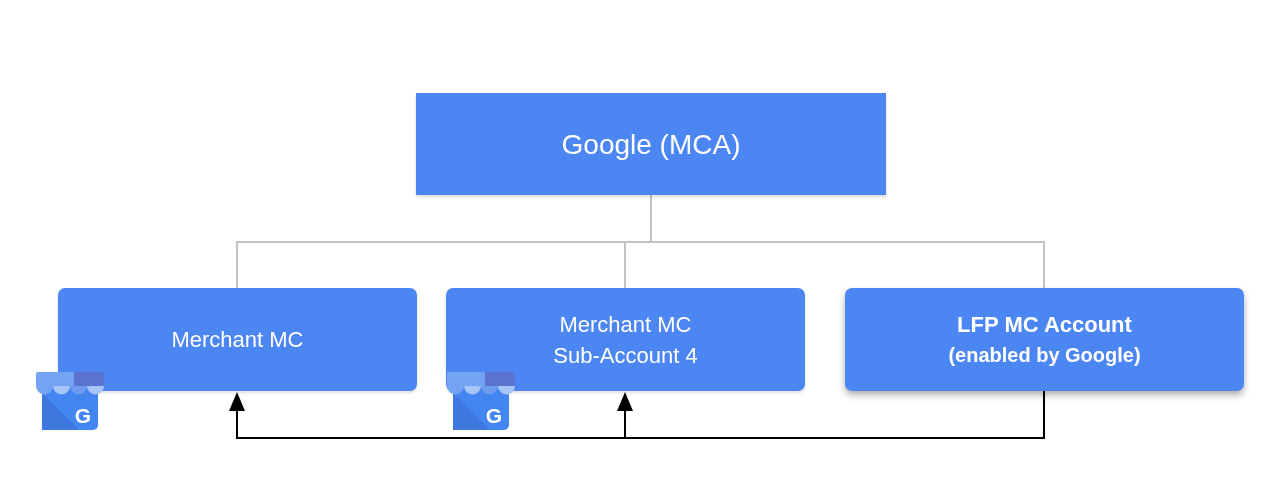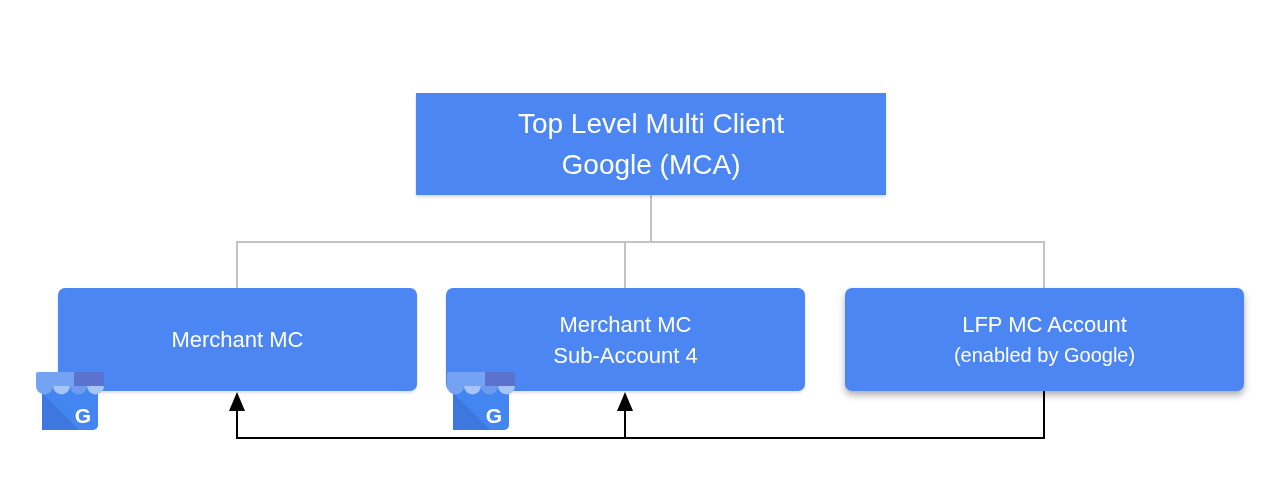--- a/index.html
+++ b/index.html
@@ -27,21 +27,21 @@
     box-shadow: 0 2px 3px rgba(0,0,0,0.15);
   }
   .node-child {
     top: 288px; height: 103px;
     font-size: 22px; line-height: 31px;
     box-shadow: 0 2px 3px rgba(0,0,0,0.12);
     border-radius: 7px;
   }
   .node-sub1 { left: 58px;  width: 359px; }
   .node-sub2 { left: 446px; width: 359px; }
-  .node-lfp  { left: 845px; width: 399px; box-shadow: 0 4px 7px rgba(0,0,0,0.32); }
+  .node-lfp  { left: 845px; width: 399px; box-shadow: 0 4px 7px rgba(0,0,0,0.32); font-weight: bold; }
   .node-lfp .line2 { font-size: 20px; }
   .connector-layer {
     position: absolute;
     left: 0; top: 0;
     pointer-events: none;
   }
   .gmb-icon {
     position: absolute;
     width: 72px;
     height: 66px;
@@ -71,21 +71,20 @@
       <line x1="237" y1="438" x2="237" y2="408"></line>
       <line x1="625" y1="438" x2="625" y2="408"></line>
     </g>
     <g fill="#000000" stroke="none">
       <polygon points="237,392 229,411 245,411"></polygon>
       <polygon points="625,392 617,411 633,411"></polygon>
     </g>
   </svg>
 
   <div class="node node-root">
-    <div class="line1">Top Level Multi Client</div>
     <div class="line2">Google (MCA)</div>
   </div>
 
   <div class="node node-child node-sub1">
     <div class="line1">Merchant MC</div>
   </div>
 
   <div class="node node-child node-sub2">
     <div class="line1">Merchant MC</div>
     <div class="line2">Sub-Account 4</div>

